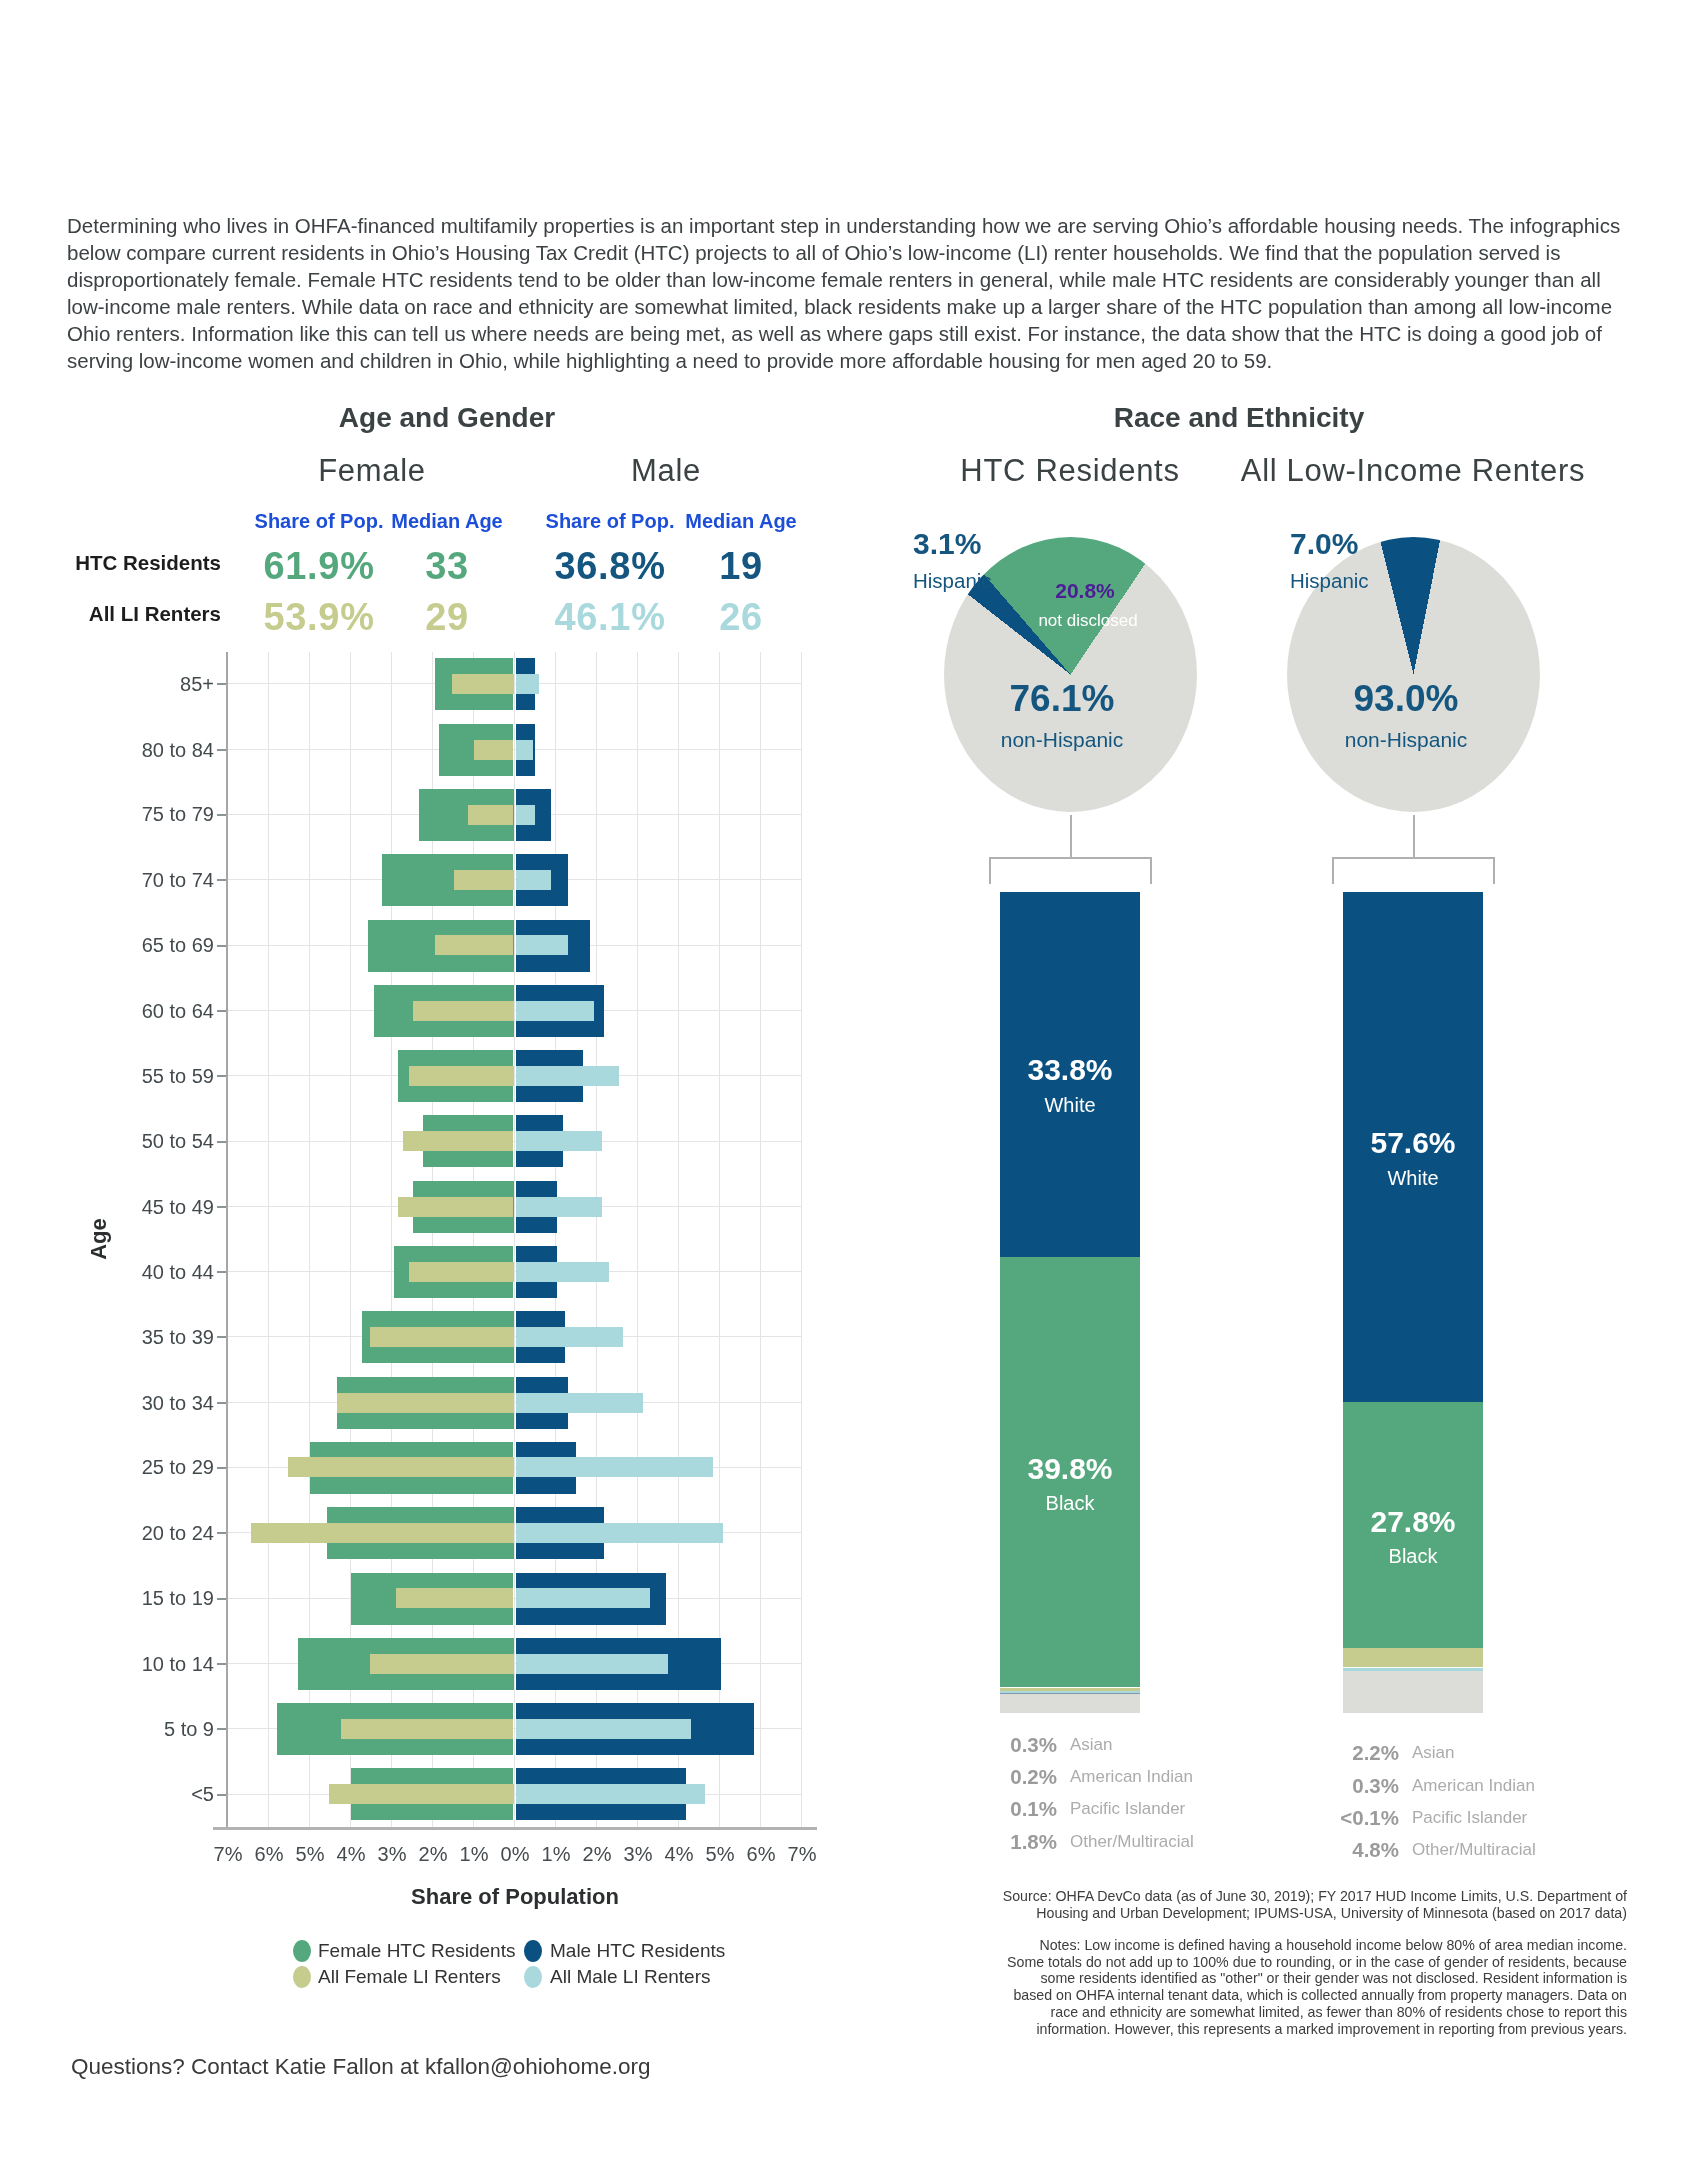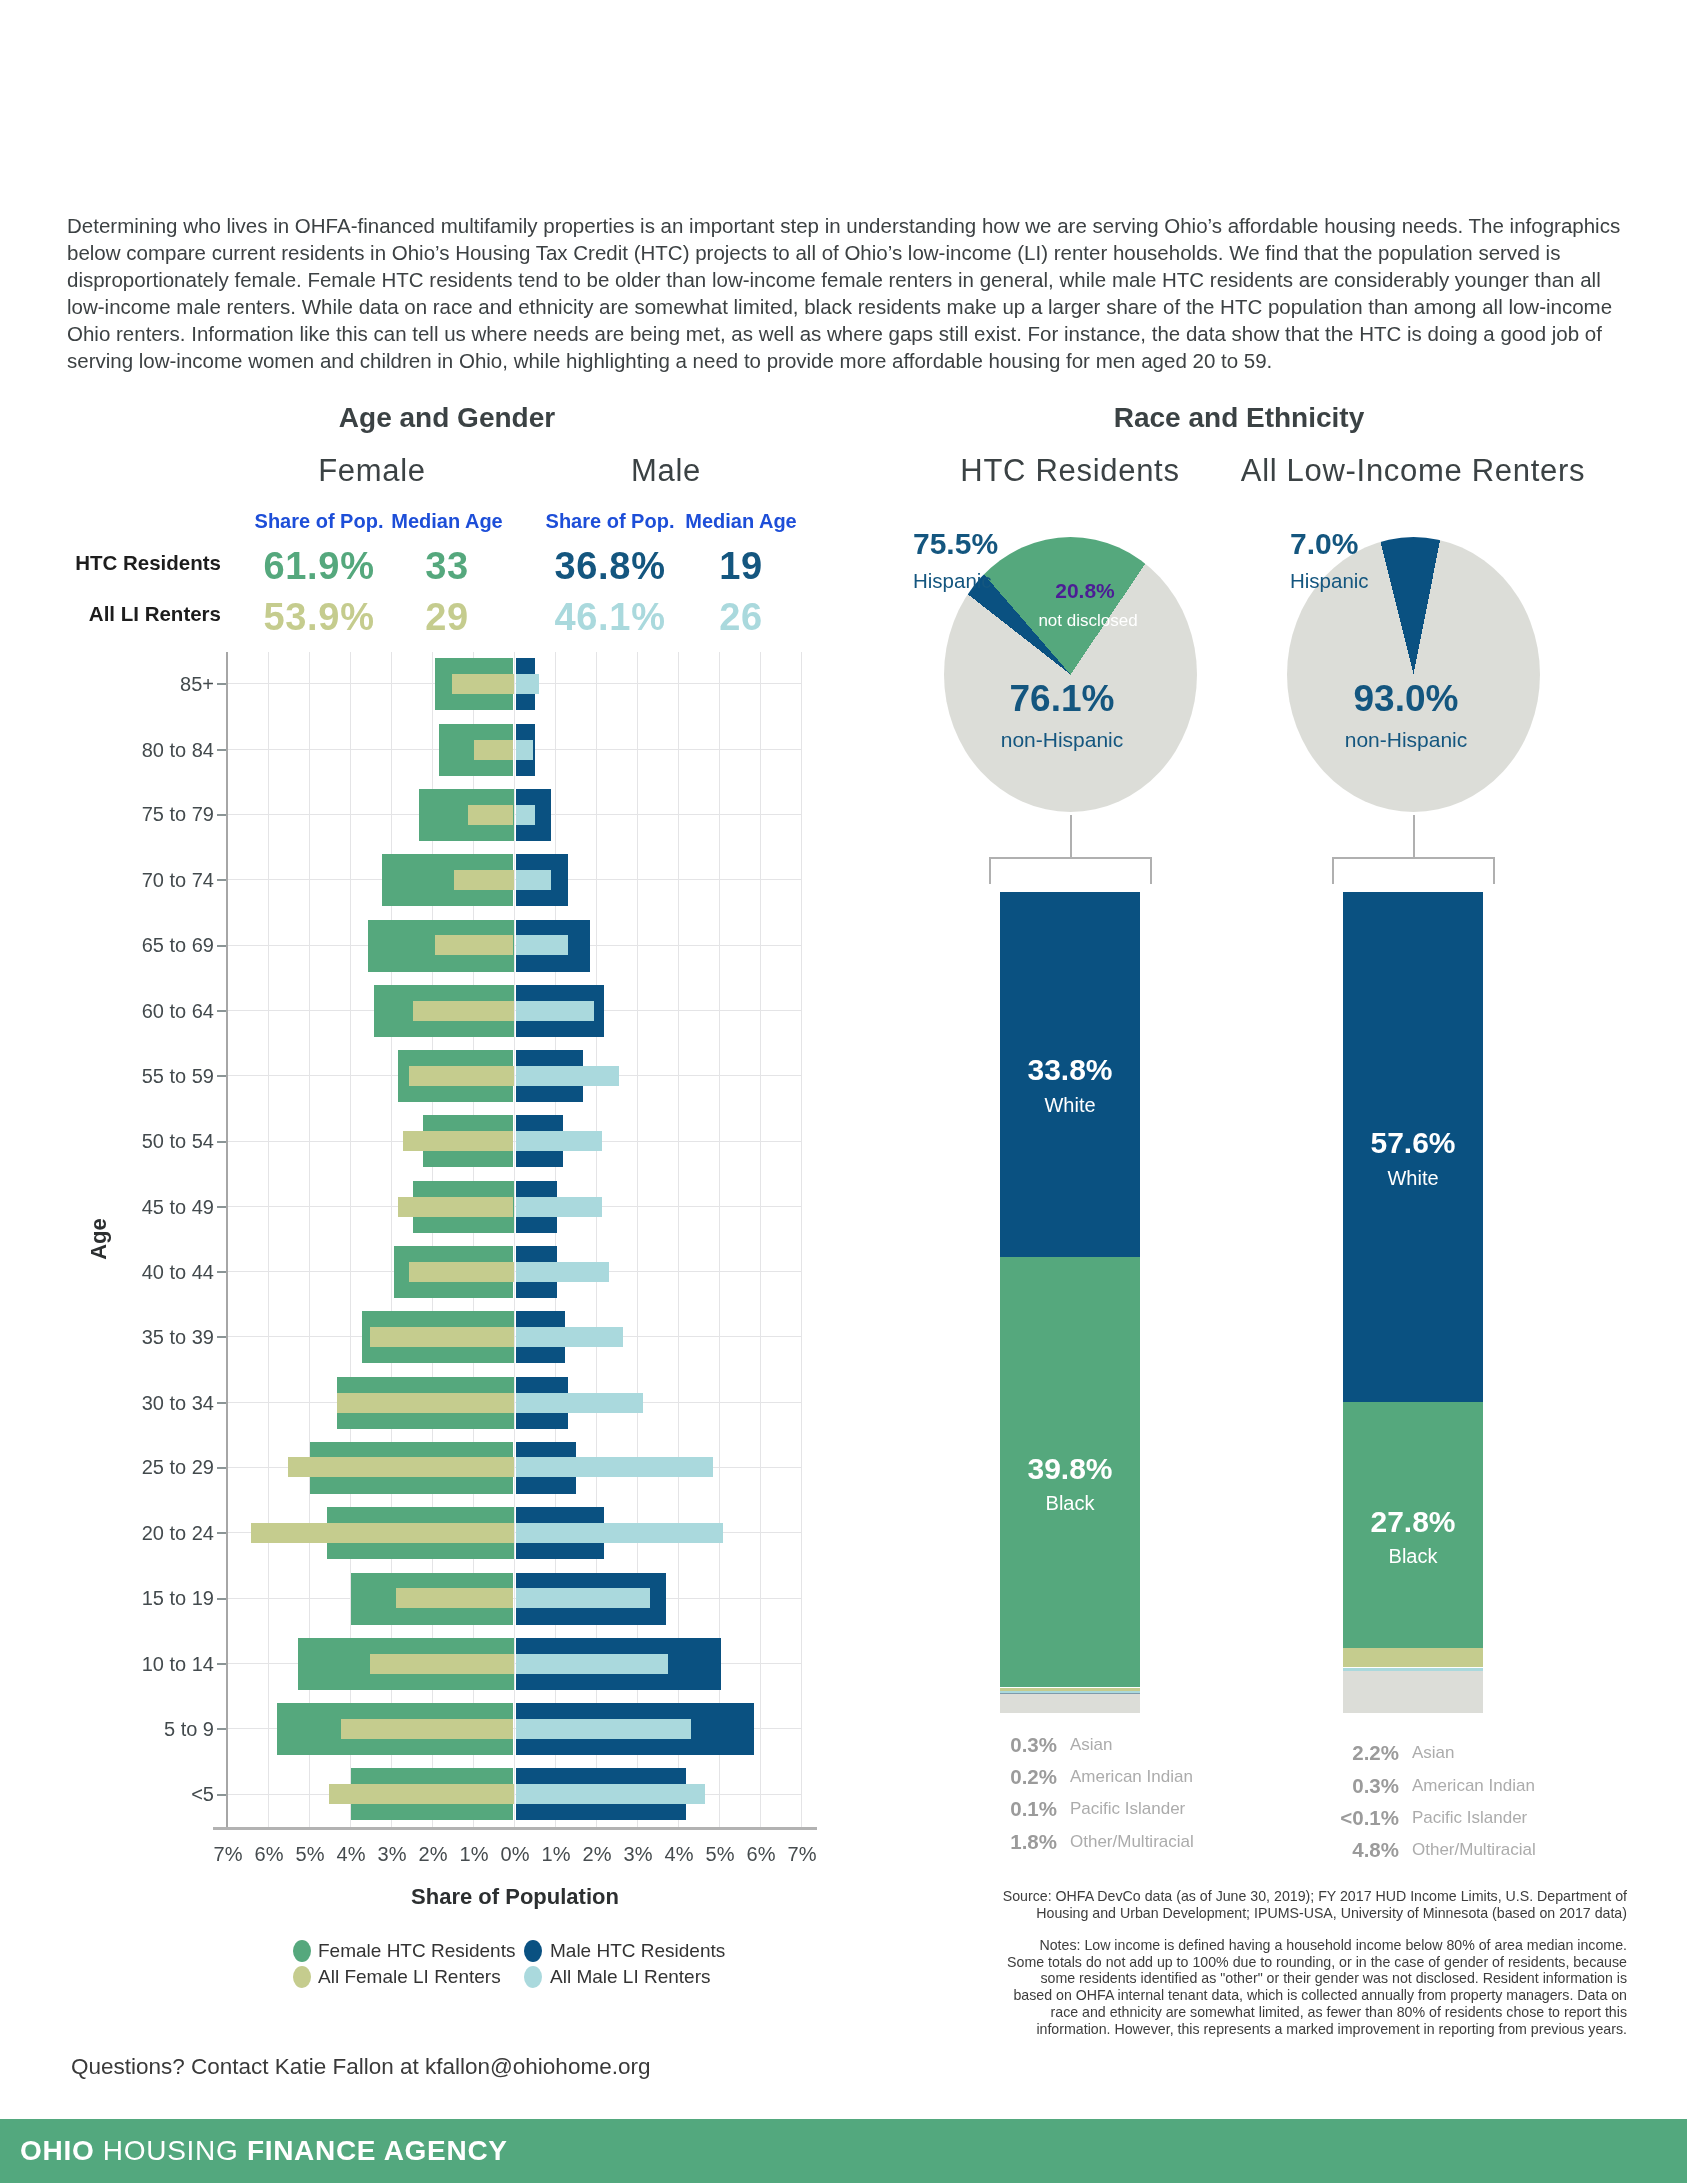--- a/index.html
+++ b/index.html
@@ -244,21 +244,21 @@
       <div style="position: absolute; left: 550px; top: 1977px; font: 19px &quot;Liberation Sans&quot;, sans-serif; color: rgb(51, 51, 51); transform: translateY(-50%);">All Male LI Renters</div>
     </div>
 
   <div class="abs ctr h1" style="left:1239px;top:418px;">Race and Ethnicity</div>
   <div class="abs ctr h2" style="left:1070px;top:471px;">HTC Residents</div>
   <div class="abs ctr h2" style="left:1413px;top:471px;">All Low-Income Renters</div>
 
   <div id="pie-left" class="pie" style="left: 944px; top: 537px; width: 253px; height: 275px; background: conic-gradient(from -52deg, rgb(10, 81, 129) 0deg, rgb(10, 81, 129) 11.16deg, rgb(85, 168, 125) 11.16deg, rgb(85, 168, 125) 86.04deg, rgb(220, 221, 216) 86.04deg, rgb(220, 221, 216) 360deg);"></div>
   <div id="pie-right" class="pie" style="left: 1287px; top: 537px; width: 253px; height: 275px; background: conic-gradient(from -14deg, rgb(10, 81, 129) 0deg, rgb(10, 81, 129) 25.2deg, rgb(220, 221, 216) 25.2deg, rgb(220, 221, 216) 360deg);"></div>
 
-  <div class="abs vctr pie-side-val" style="left:913px;top:544px;">75.5%</div>
+  <div class="abs vctr pie-side-val" style="left:913px;top:544px;">3.1%</div>
   <div class="abs vctr pie-side-lab" style="left:913px;top:581px;">Hispanic</div>
   <div class="abs ctr wedge-val" style="left:1085px;top:591px;">20.8%</div>
   <div class="abs ctr wedge-lab" style="left:1088px;top:621px;">not disclosed</div>
   <div class="abs ctr pie-big" style="left:1062px;top:699px;">76.1%</div>
   <div class="abs ctr pie-sub" style="left:1062px;top:740px;">non-Hispanic</div>
 
   <div class="abs vctr pie-side-val" style="left:1290px;top:544px;">7.0%</div>
   <div class="abs vctr pie-side-lab" style="left:1290px;top:581px;">Hispanic</div>
   <div class="abs ctr pie-big" style="left:1406px;top:699px;">93.0%</div>
   <div class="abs ctr pie-sub" style="left:1406px;top:740px;">non-Hispanic</div>
@@ -324,18 +324,15 @@
         <div>Some totals do not add up to 100% due to rounding, or in the case of gender of residents, because</div>
         <div>some residents identified as "other" or their gender was not disclosed. Resident information is</div>
         <div>based on OHFA internal tenant data, which is collected annually from property managers. Data on</div>
         <div>race and ethnicity are somewhat limited, as fewer than 80% of residents chose to report this</div>
         <div>information. However, this represents a marked improvement in reporting from previous years.</div>
       </div>
     </div>
 
   <div class="contact">Questions? Contact Katie Fallon at kfallon@ohiohome.org</div>
 
-  <div class="footer">
-    <div class="ftext"><b>OHIO</b><span style="font-weight:normal;white-space:pre;"> HOUSING </span><b>FINANCE AGENCY</b></div>
-  </div>
 
 </div>
 
 
 </body></html>

